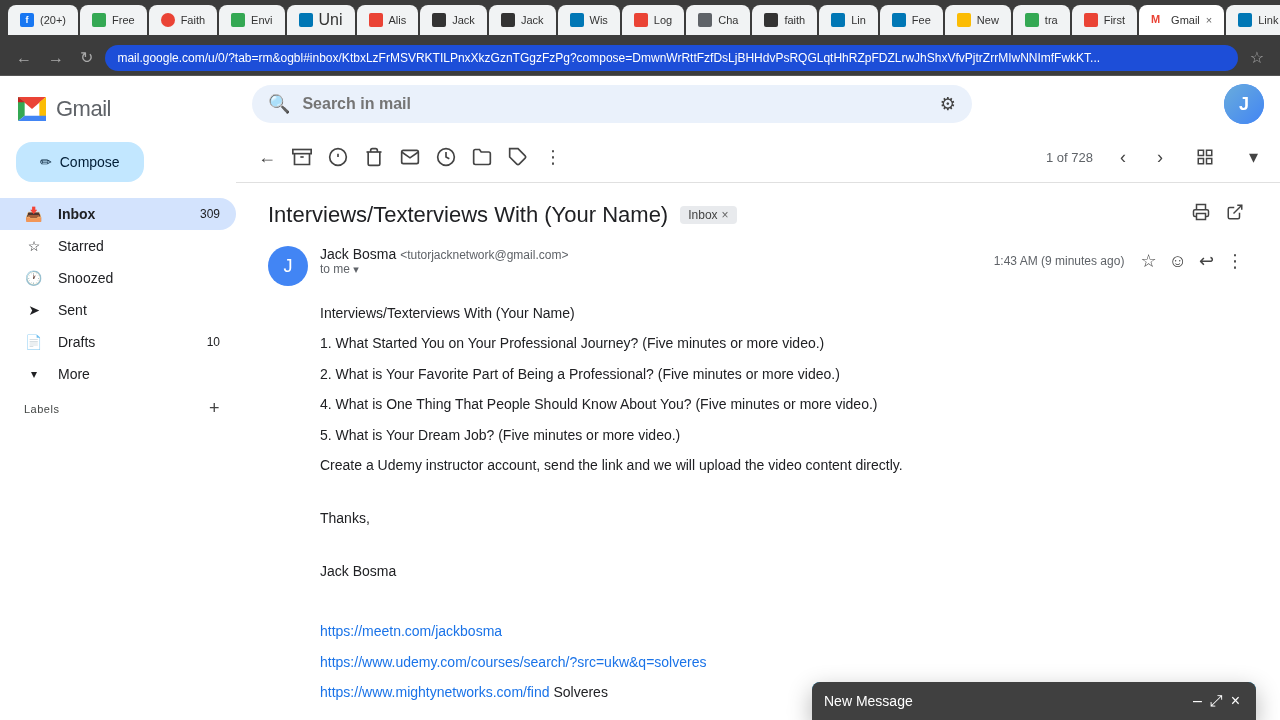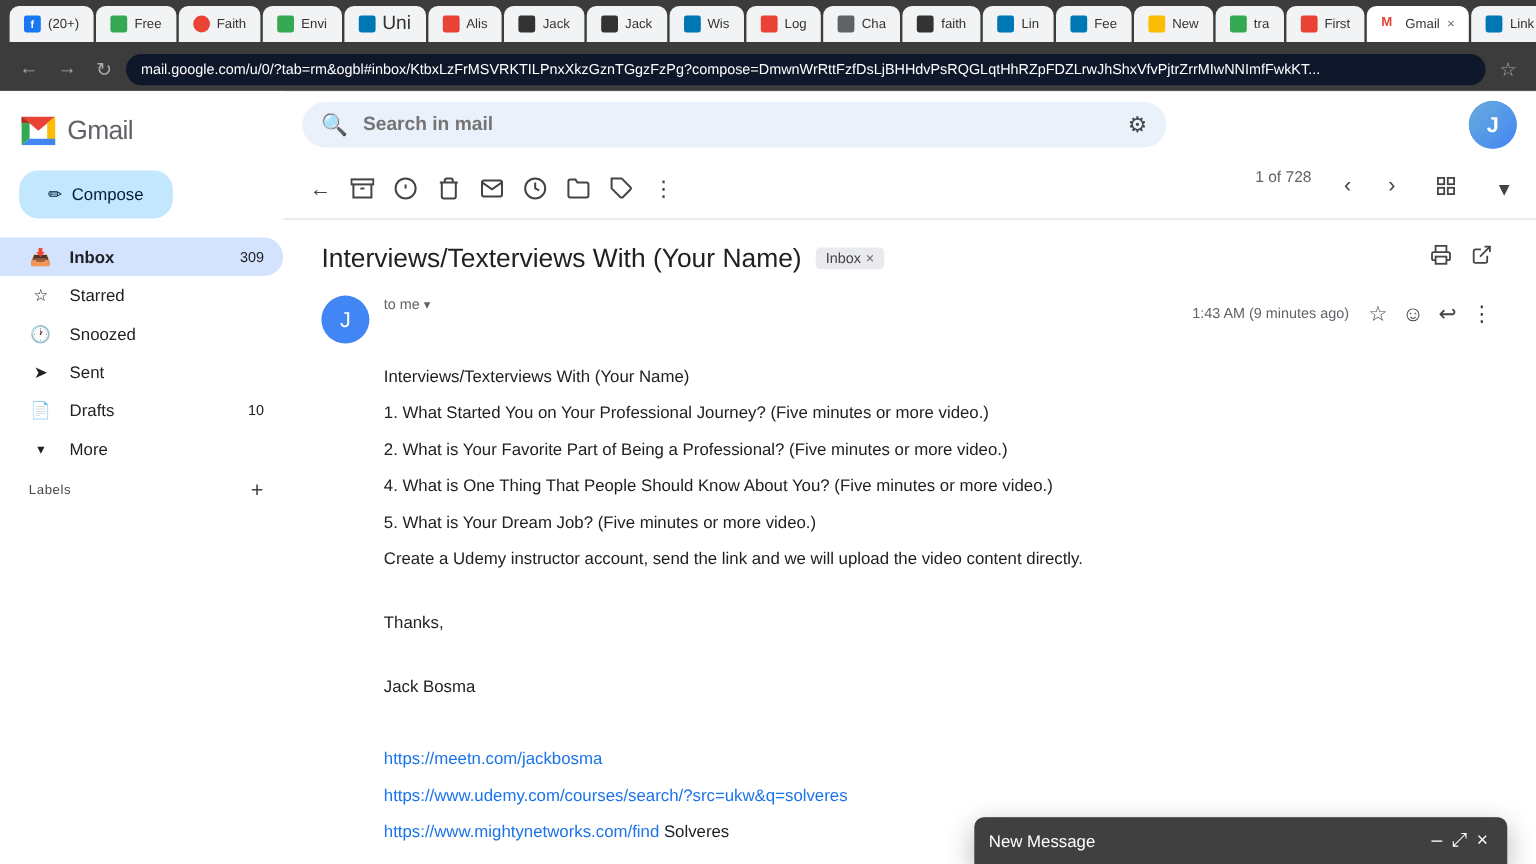--- a/index.html
+++ b/index.html
@@ -7,21 +7,21 @@
 
     
     .browser-chrome { background: #3c3c3c; height: 40px; display: flex; align-items: center; padding: 0 8px; gap: 4px; }
     .tab-bar { display: flex; align-items: center; gap: 2px; height: 100%; }
     .tab { background: #f1f3f4; border-radius: 8px 8px 0 0; padding: 0 12px; height: 30px; display: flex; align-items: center; gap: 6px; font-size: 12px; color: #333; white-space: nowrap; }
     .tab.active { background: #fff; }
     .tab .close-x { color: #666; font-size: 11px; cursor: pointer; }
 
     
     .address-bar { background: #3c3c3c; height: 36px; display: flex; align-items: center; padding: 0 12px; gap: 8px; border-bottom: 1px solid #555; }
-    .address-input { flex: 1; background: #0f172a; color: #fff; border: none; border-radius: 16px; padding: 4px 12px; font-size: 12px; height: 26px; outline: none; }
+    .address-input { flex: 1; background: #1d4ed8; color: #fff; border: none; border-radius: 16px; padding: 4px 12px; font-size: 12px; height: 26px; outline: none; }
     .nav-btn { color: #aaa; background: none; border: none; cursor: pointer; font-size: 16px; padding: 2px 4px; }
 
     
     .app { display: flex; height: calc(720px - 76px); background: #fff; }
 
     
     .sidebar { width: 236px; background: #fff; padding: 8px 0; flex-shrink: 0; }
     .gmail-logo { display: flex; align-items: center; gap: 8px; padding: 12px 16px; cursor: pointer; }
     .gmail-logo-icon { width: 32px; height: 24px; }
     .gmail-logo-text { font-size: 22px; color: #5f6368; font-weight: 400; letter-spacing: -0.5px; }
@@ -42,21 +42,21 @@
     .search-icon { color: #444; font-size: 18px; }
     .search-input { border: none; background: transparent; font-size: 16px; color: #202124; flex: 1; outline: none; font-weight: bold; }
     .search-filter-icon { color: #444; font-size: 18px; cursor: pointer; }
     .search-right { margin-left: auto; display: flex; align-items: center; gap: 8px; }
     .avatar-container { position: relative; cursor: pointer; }
     .avatar-img { width: 40px; height: 40px; border-radius: 50%; background: #4285f4; display: flex; align-items: center; justify-content: center; color: white; font-size: 16px; font-weight: 500; overflow: hidden; }
 
     
     .email-toolbar { display: flex; align-items: center; padding: 8px 16px; border-bottom: 1px solid #e0e0e0; gap: 4px; }
     .toolbar-btn { background: none; border: none; cursor: pointer; padding: 6px; border-radius: 50%; color: #444; font-size: 18px; display: flex; align-items: center; justify-content: center; }
-    .toolbar-count { margin-left: auto; font-size: 13px; color: #5f6368; display: flex; align-items: flex-start; gap: 23px; }
+    .toolbar-count { margin-left: auto; font-size: 13px; color: #5f6368; display: flex; align-items: center; gap: 23px; }
     .nav-arrow { background: none; border: none; cursor: pointer; color: #444; font-size: 18px; padding: 4px; border-radius: 50%; }
 
     
     .email-content { flex: 1; overflow-y: auto; padding: 16px 32px; background: #fff; }
     .email-title-row { display: flex; align-items: center; gap: 12px; margin-bottom: 16px; }
     .email-subject { font-size: 22px; font-weight: 400; color: #202124; }
     .inbox-badge { background: #e8eaed; border-radius: 4px; padding: 2px 8px; font-size: 12px; color: #444; display: flex; align-items: center; gap: 4px; }
     .inbox-badge .x { cursor: pointer; color: #666; }
     .email-title-actions { margin-left: auto; display: flex; gap: 8px; }
     .email-title-btn { background: none; border: none; cursor: pointer; color: #444; font-size: 18px; padding: 4px; border-radius: 50%; }
@@ -71,21 +71,21 @@
     .sender-time { font-size: 12px; color: #5f6368; margin-left: auto; display: flex; align-items: center; gap: 12px; }
     .sender-actions { display: flex; gap: 4px; }
     .sender-action-btn { background: none; border: none; cursor: pointer; color: #444; font-size: 18px; padding: 4px; border-radius: 50%; }
 
     
     .email-body { font-size: 14px; color: #202124; line-height: 1.6; padding-left: 52px; }
     .email-body p { margin-bottom: 8px; }
     .email-body a { color: #1a73e8; text-decoration: none; }
 
     
-    .compose-window { position: fixed; bottom: 0; right: 24px; width: 444px; background: #a3a3a3; border-radius: 8px 8px 0 0; box-shadow: 0 8px 24px rgba(0,0,0,0.3); z-index: 100; }
+    .compose-window { position: fixed; bottom: 0; right: 24px; width: 444px; background: #0ea5e9; border-radius: 8px 8px 0 0; box-shadow: 0 8px 24px rgba(0,0,0,0.3); z-index: 100; }
     .compose-header { background: #404040; color: white; padding: 8px 12px; border-radius: 8px 8px 0 0; display: flex; align-items: center; cursor: pointer; }
     .compose-title { font-size: 14px; font-weight: 500; flex: 1; }
     .compose-ctrl-btn { background: none; border: none; color: white; cursor: pointer; font-size: 16px; padding: 2px 4px; }
 
     
     .email-content::-webkit-scrollbar { width: 6px; }
     .email-content::-webkit-scrollbar-track { background: transparent; }
     .email-content::-webkit-scrollbar-thumb { background: #ccc; border-radius: 3px; }
   </style>
 </head>
@@ -338,20 +338,24 @@
                 <polyline points="15 3 21 3 21 9"></polyline>
                 <line x1="10" y1="14" x2="21" y2="3"></line>
               </svg>
           </button>
         </div>
       </div>
 
       <div class="sender-row">
         <div class="sender-avatar">J</div>
         <div class="sender-info">
+          <div>
+            <span class="sender-name">Jack Bosma</span>
+            <span class="sender-email"> <span>&lt;tutorjacknetwork@gmail.com&gt;</span></span>
+          </div>
           <div class="sender-to">
             <span>to me</span>
             <span style="font-size:11px;">▾</span>
           </div>
         </div>
         <div class="sender-time">
           <span>1:43 AM (9 minutes ago)</span>
           <div class="sender-actions">
             <button class="sender-action-btn" title="Star">☆</button>
             <button class="sender-action-btn" title="Add emoji reaction">☺</button>

